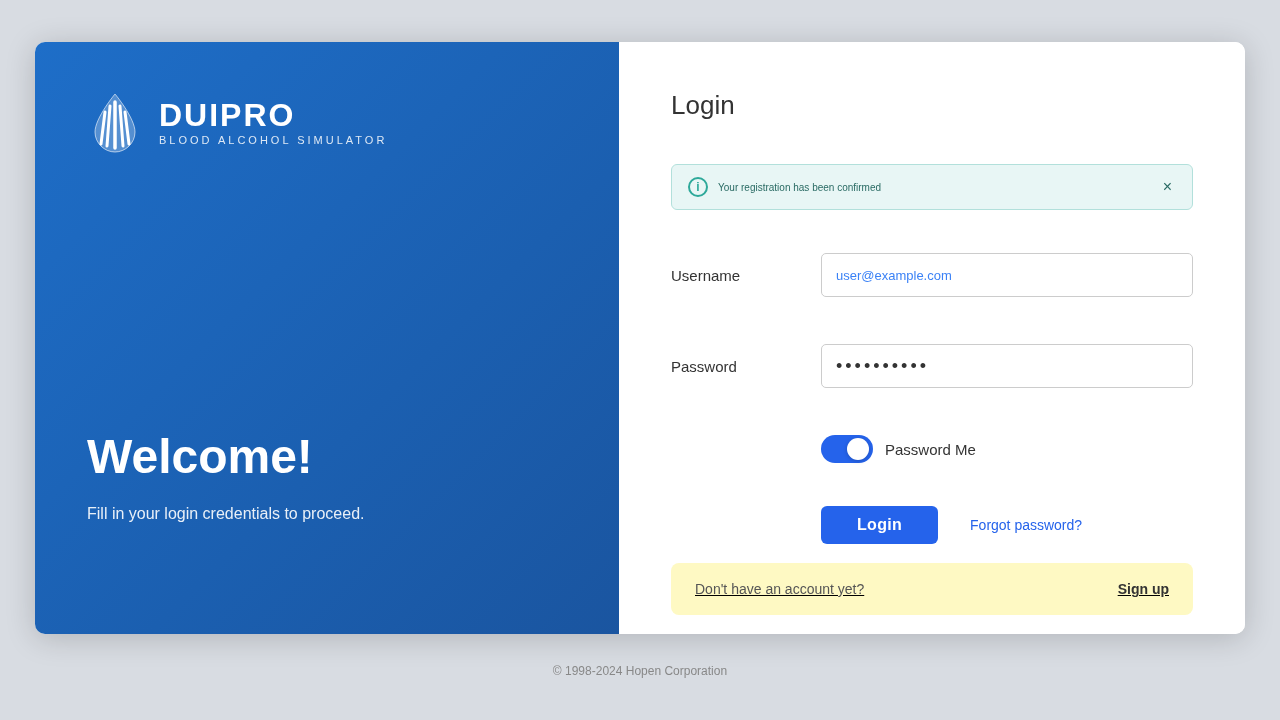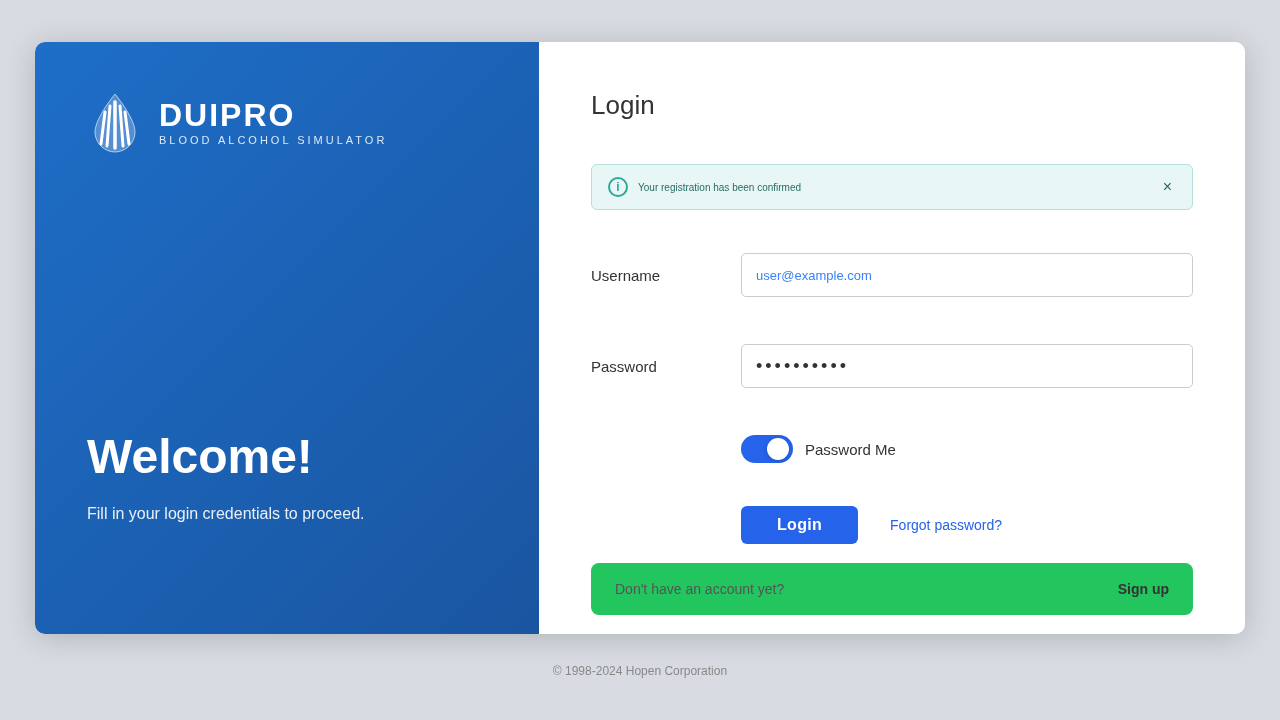--- a/index.html
+++ b/index.html
@@ -30,21 +30,21 @@
       width: 1210px;
       height: 592px;
       border-radius: 10px;
       overflow: hidden;
       box-shadow: 0 4px 30px rgba(0,0,0,0.18);
       background: #fff;
     }
 
     
     .left-panel {
-      width: 504px;
+      width: 584px;
       background: linear-gradient(135deg, #1e6ec8 0%, #1b5fb0 60%, #1a55a0 100%);
       display: flex;
       flex-direction: column;
       padding: 48px 52px;
       position: relative;
       flex-shrink: 0;
     }
 
     .logo-area {
       display: flex;
@@ -258,26 +258,27 @@
     .forgot-link {
       color: #2563eb;
       font-size: 14px;
       text-decoration: none;
       cursor: pointer;
     }
 
     
     .signup-bar {
       margin-top: auto;
-      background: #22c55e;
+      background: #fef9c3;
       border-radius: 8px;
       padding: 18px 24px;
       display: flex;
       align-items: center;
       justify-content: space-between;
+      text-decoration: underline;
     }
 
     .signup-text {
       font-size: 14px;
       color: #555;
     }
 
     .signup-link {
       font-size: 14px;
       color: #333;

